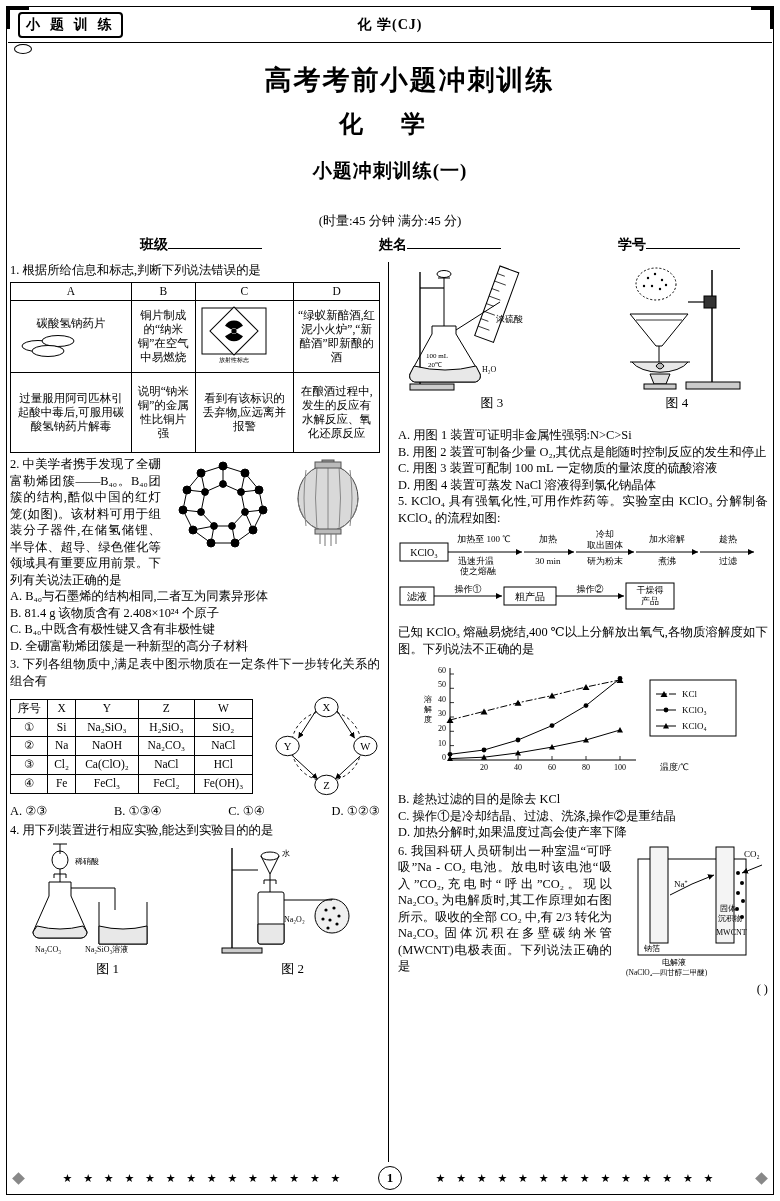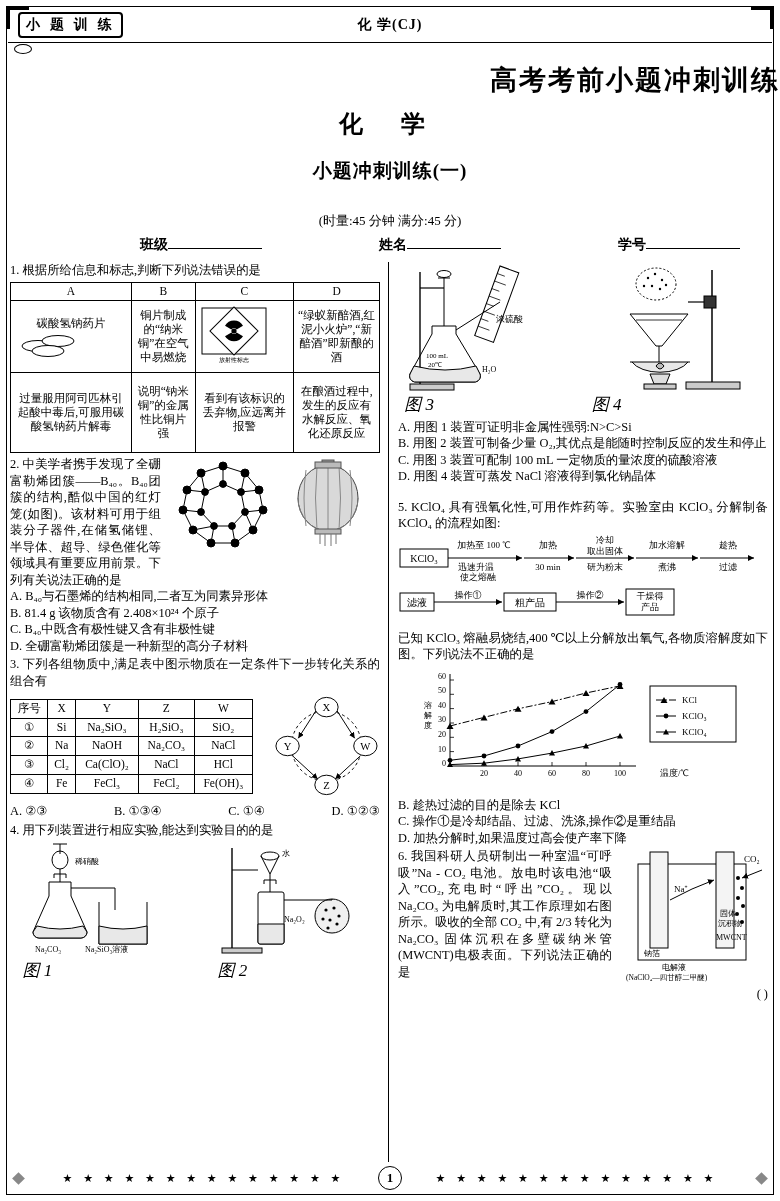--- a/index.html
+++ b/index.html
@@ -48,21 +48,21 @@
     border-bottom: 1px solid #000;
   }
   .hdr-circle {
     position: absolute; left: 14px; top: 44px;
     width: 18px; height: 10px; border: 1px solid #000; border-radius: 50%;
   }
 
   
   .main-title {
     position: absolute; left: 0; right: 0; top: 62px;
-    text-align: right; font-size: 27px; font-weight: bold; letter-spacing: 2px; padding-left: 39px;
+    text-align: center; font-size: 27px; font-weight: bold; letter-spacing: 2px; padding-left: 39px;
   }
   .subject {
     position: absolute; left: 0; right: 0; top: 108px;
     text-align: center; font-size: 24px; font-weight: bold; letter-spacing: 16px;
   }
   .set-title {
     position: absolute; left: 0; right: 0; top: 158px;
     text-align: center; font-size: 19px; font-weight: bold; letter-spacing: 1px;
   }
   .meta-time {
@@ -99,21 +99,21 @@
   }
   table.grid td, table.grid th {
     border: 1px solid #000; padding: 2px 3px; text-align: center; vertical-align: middle;
   }
   table.grid th { font-weight: normal; }
 
   .tbl2 td { padding: 2px 2px; font-size: 11.5px; }
 
   
   .figwrap { text-align: center; }
-  .figcap { font-size: 17px; text-align: left; font-style: italic; }
+  .figcap { font-size: 13px; text-align: center; }
   svg { display: block; }
   .footer {
     position: absolute; left: 8px; right: 8px; bottom: 10px; height: 26px;
     display: flex; align-items: center; justify-content: center;
   }
   .stars { color: #000; font-size: 11px; letter-spacing: 4px; flex: 1; text-align: center; }
   .pagenum {
     width: 24px; height: 24px; border: 1px solid #000; border-radius: 50%;
     display: flex; align-items: center; justify-content: center;
     font-size: 13px; font-weight: bold;
@@ -440,28 +440,28 @@
         <path d="M38,100 L98,100" stroke="#000"></path>
 
         <path d="M58,112 L78,112 L74,122 L62,122 Z" fill="#ddd" stroke="#000"></path>
         <path d="M64,104 Q68,98 72,104 Q68,110 64,104" fill="#bbb" stroke="#000"></path>
         <rect x="52" y="122" width="32" height="5" fill="#ccc" stroke="#000"></rect>
       </svg>
       <div class="figcap">图 4</div>
     </div>
   </div>
 
-  <div class="opts" style="margin-top:2px;">
+  <div class="opts" style="margin-top:16px;">
     <div>A. 用图 1 装置可证明非金属性强弱:N&gt;C&gt;Si</div>
     <div>B. 用图 2 装置可制备少量 O₂,其优点是能随时控制反应的发生和停止</div>
     <div>C. 用图 3 装置可配制 100 mL 一定物质的量浓度的硫酸溶液</div>
     <div>D. 用图 4 装置可蒸发 NaCl 溶液得到氯化钠晶体</div>
   </div>
 
-  <div class="q" style="margin-top:14px;">
+  <div class="q" style="margin-top:0;">
     <div class="qtext">5. KClO₄ 具有强氧化性,可用作炸药等。实验室由 KClO₃ 分解制备 KClO₄ 的流程如图:</div>
 
     <div style="margin:3px 0;">
       <svg width="368" height="92" viewBox="0 0 368 92" font-family="'Liberation Serif',serif">
         <rect x="2" y="14" width="48" height="18" fill="none" stroke="#000"></rect>
         <text x="26" y="27" font-size="10" text-anchor="middle">KClO₃</text>
         <path d="M50,23 L124,23" stroke="#000" marker-end="url(#ar2)"></path>
         <text x="86" y="13" font-size="9" text-anchor="middle">加热至 100 ℃</text>
         <text x="60" y="35" font-size="9">迅速升温</text>
         <text x="62" y="45" font-size="9">使之熔融</text>

